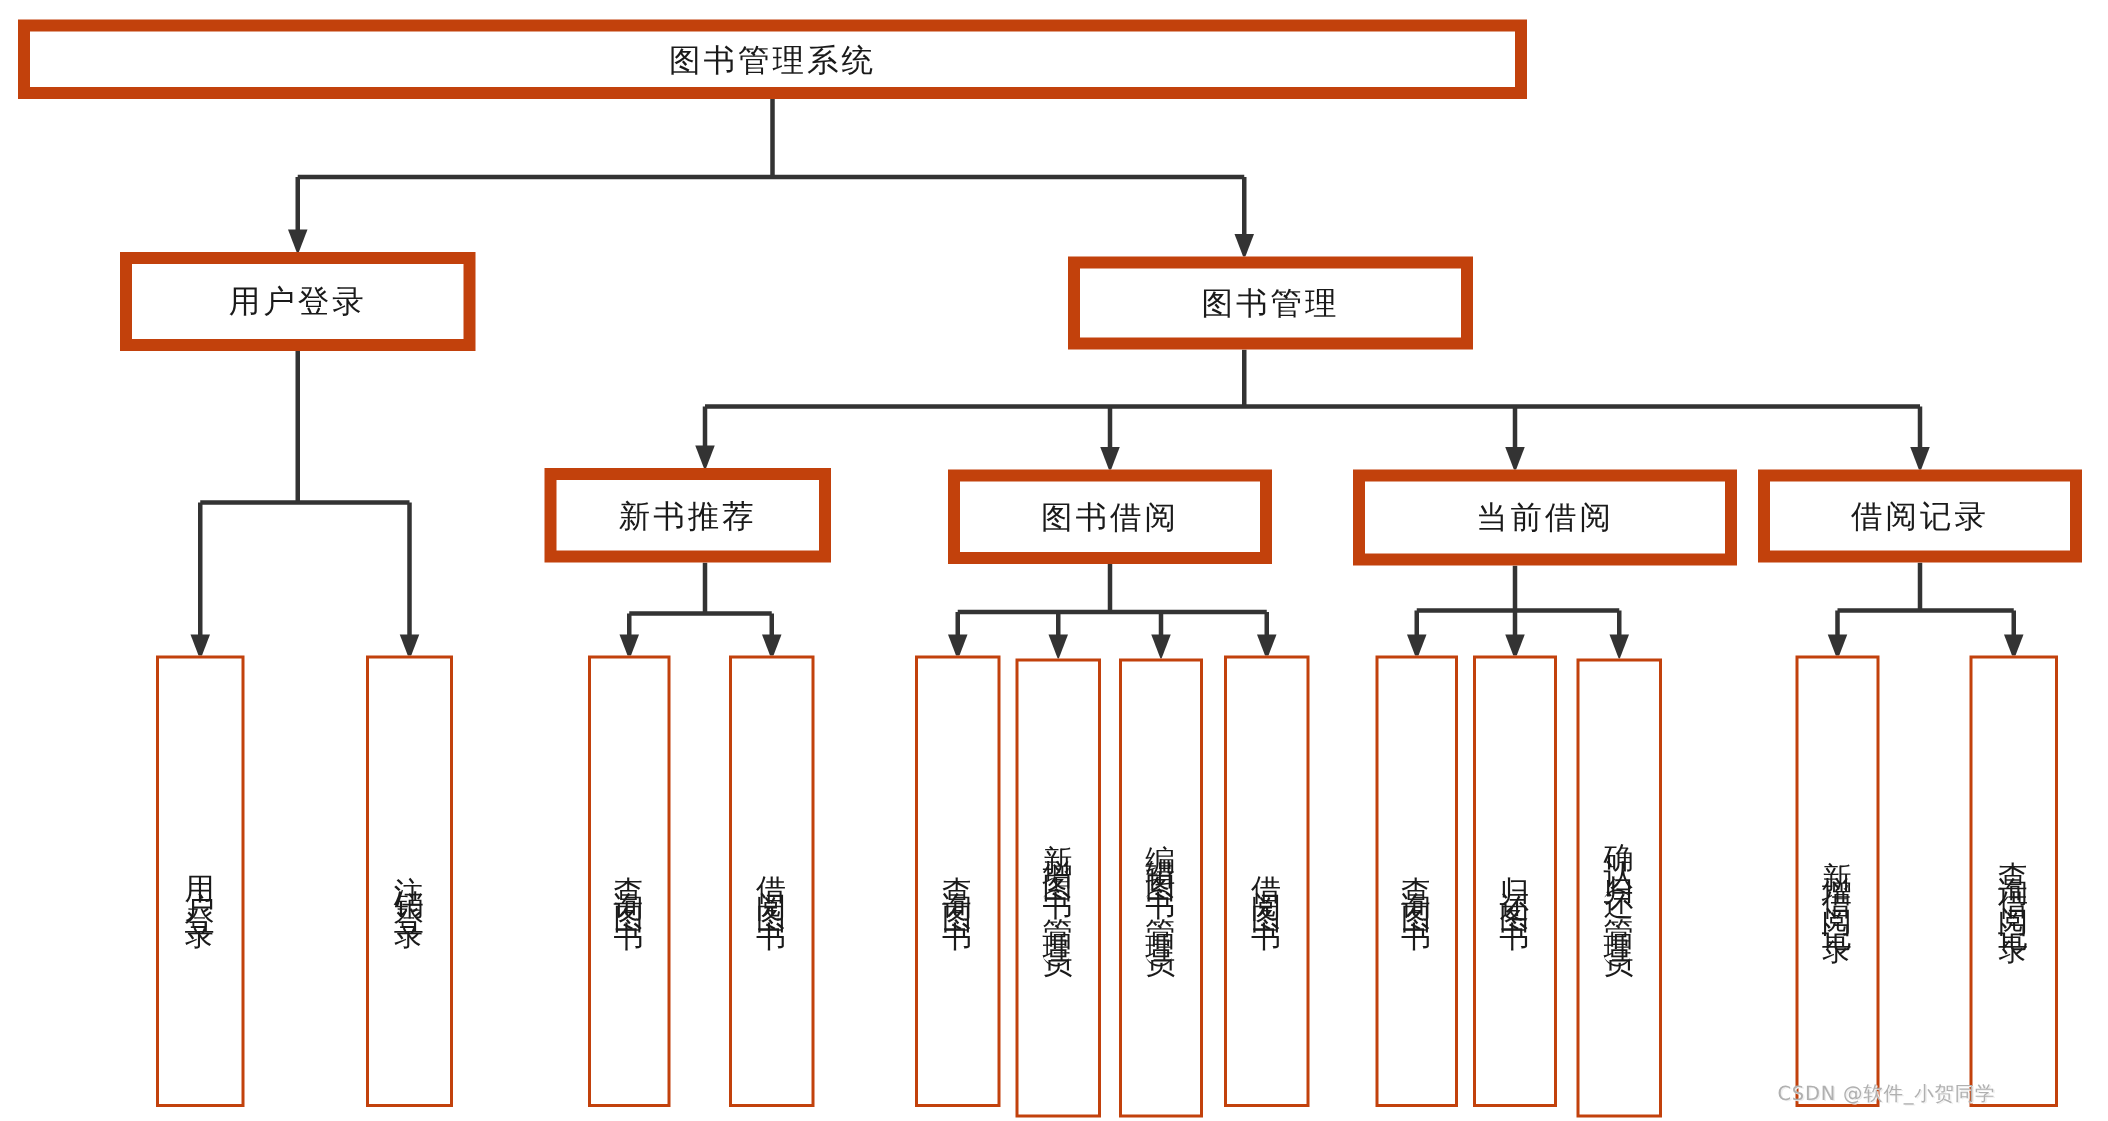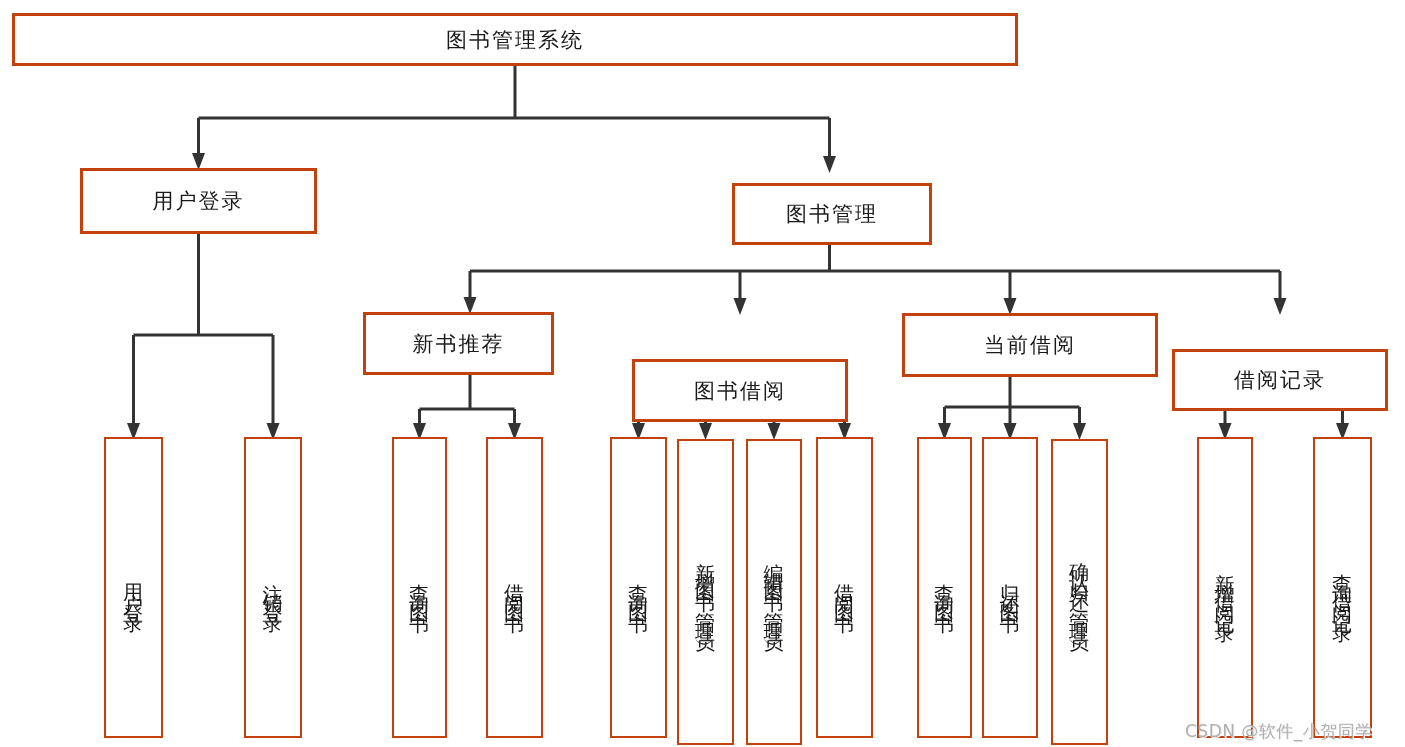--- a/index.html
+++ b/index.html
@@ -17,21 +17,21 @@
   }
   #wires {
     position: absolute;
     left: 0; top: 0;
     width: 1405px;
     height: 747px;
   }
   .box {
     position: absolute;
     background: #ffffff;
-    border: 3px solid #c2410c;
+    border: 8px solid #c2410c;
     box-sizing: border-box;
     display: flex;
     align-items: center;
     justify-content: center;
     color: #1a1a1a;
   }
   .hlabel {
     font-size: 21px;
     letter-spacing: 2px;
     white-space: nowrap;
@@ -46,21 +46,21 @@
     font-size: 20px;
     letter-spacing: 10px;
     line-height: 1;
     white-space: nowrap;
     color: #1a1a1a;
   }
   .watermark {
     position: absolute;
     left: 1185px;
     top: 720px;
-    font-size: 17px;
+    font-size: 13px;
     letter-spacing: 0.5px;
     color: #b0b0b0;
     text-shadow: 1px 1px 0 #efefef;
     white-space: nowrap;
     z-index: 5;
   }
 </style>
 </head>
 <body>
 
@@ -106,34 +106,34 @@
     </g>
   </svg>
 
   <div class="box" style="left:12px; top:13px; width:1006px; height:53px;">
     <span class="hlabel">图书管理系统</span>
   </div>
 
   <div class="box" style="left:80px; top:168px; width:237px; height:66px;">
     <span class="hlabel">用户登录</span>
   </div>
-  <div class="box" style="left:712px; top:183px; width:200px; height:62px;margin-left:20px;">
+  <div class="box" style="left:712px; top:171px; width:270px; height:62px;">
     <span class="hlabel">图书管理</span>
   </div>
 
   <div class="box" style="left:363px; top:312px; width:191px; height:63px;">
     <span class="hlabel">新书推荐</span>
   </div>
-  <div class="box" style="left:632px; top:313px; width:216px; height:63px;margin-top:46px;">
+  <div class="box" style="left:632px; top:313px; width:216px; height:63px;">
     <span class="hlabel">图书借阅</span>
   </div>
   <div class="box" style="left:902px; top:313px; width:256px; height:64px;">
     <span class="hlabel">当前借阅</span>
   </div>
-  <div class="box" style="left:1172px; top:313px; width:216px; height:62px;margin-top:36px;">
+  <div class="box" style="left:1172px; top:313px; width:216px; height:62px;">
     <span class="hlabel">借阅记录</span>
   </div>
 
   <div class="box leaf" style="left:104px; top:437px; width:59px; height:301px;">
     <span class="vlabel">用户登录</span>
   </div>
   <div class="box leaf" style="left:244px; top:437px; width:58px; height:301px;">
     <span class="vlabel">注销登录</span>
   </div>
 

